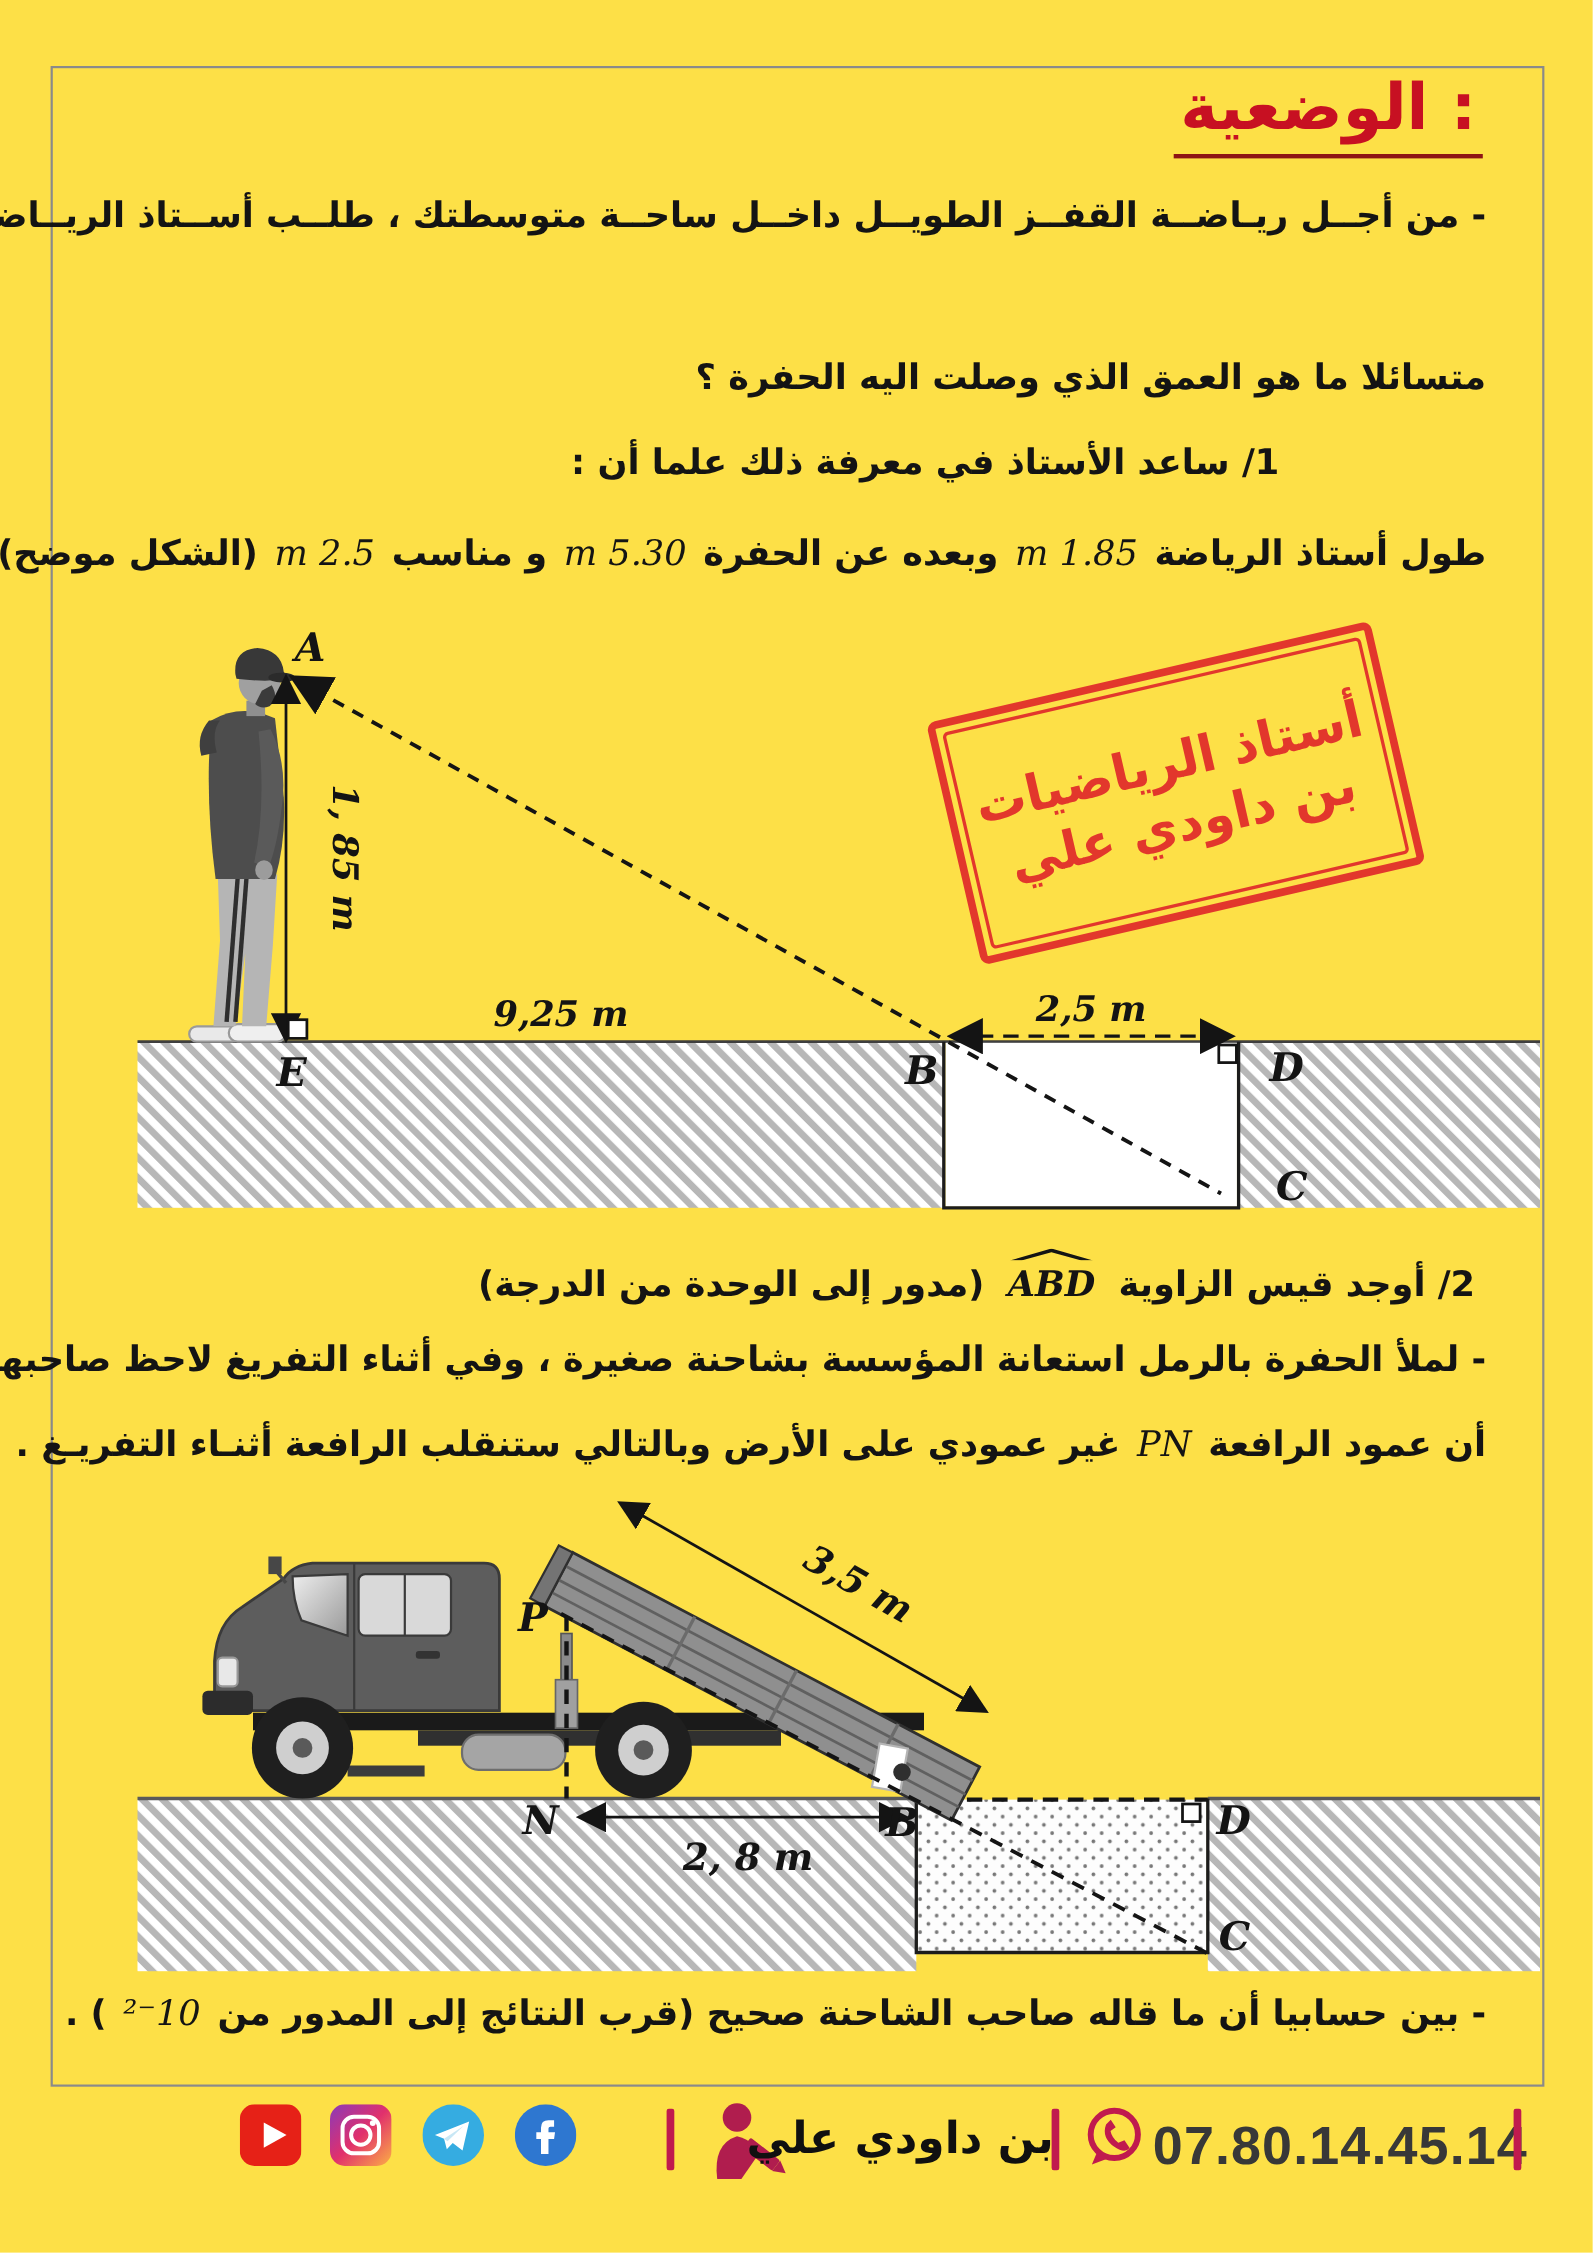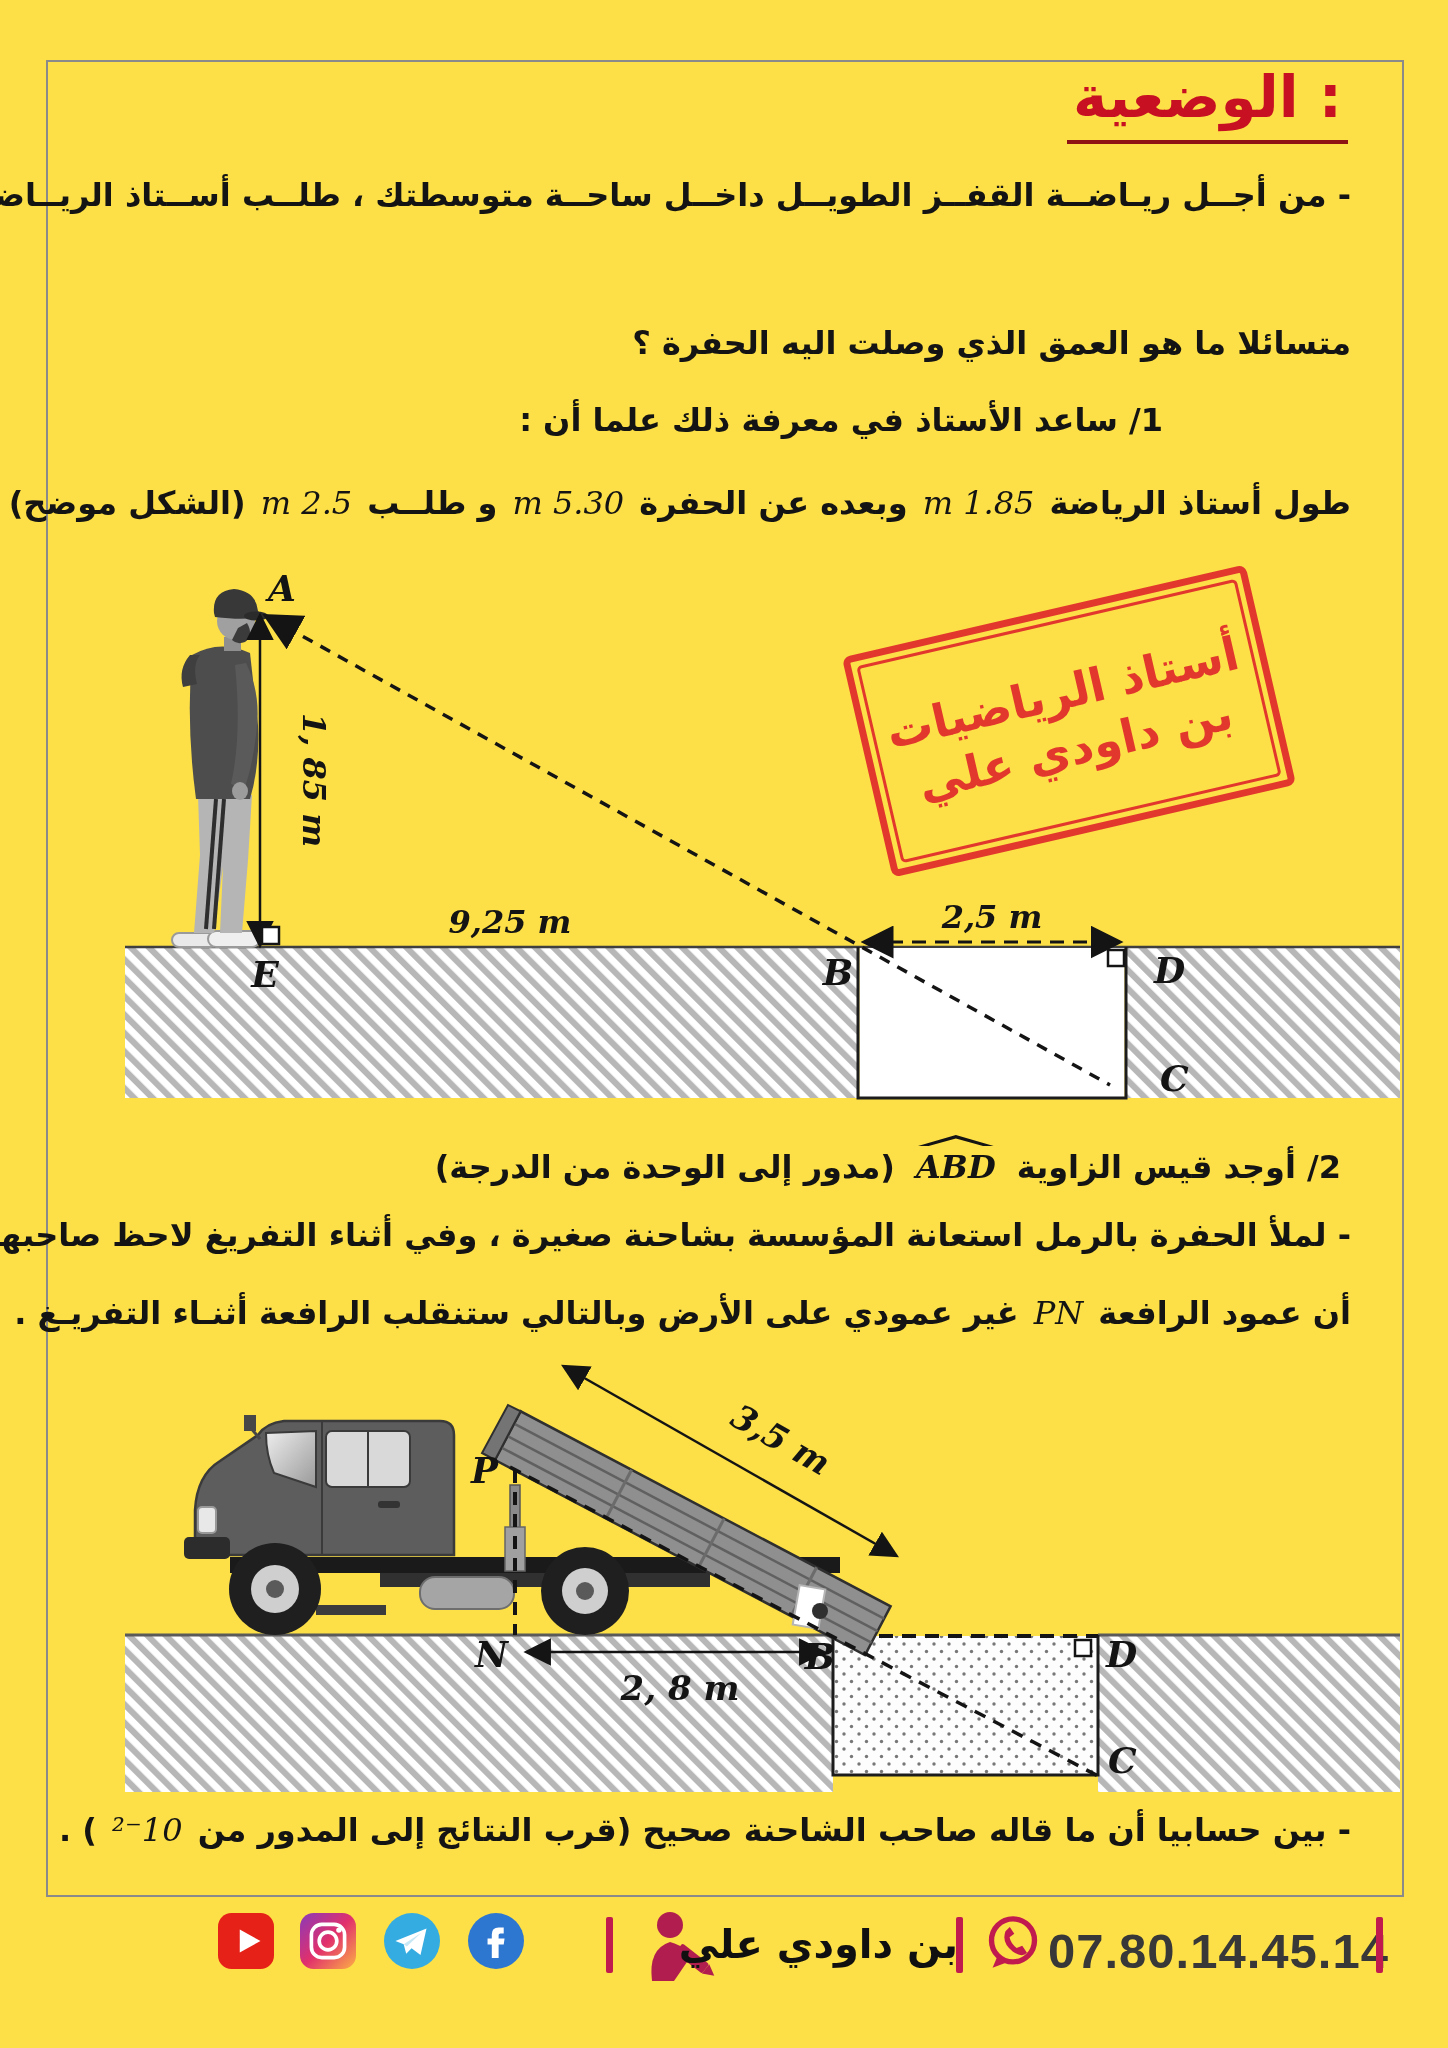--- a/index.html
+++ b/index.html
@@ -43,21 +43,21 @@
   <div class="bline" style="top:175px" dir="rtl">- من أجــل ريـاضــة القفــز الطويــل داخــل ساحــة متوسطتك ، طلــب أســتاذ الريــاضــة</div>
   <div class="bline" style="top:323px" dir="rtl">متسائلا ما هو العمق الذي وصلت اليه الحفرة ؟</div>
 
   <div class="bline" style="top:400px;right:285px" dir="rtl">1/ ساعد الأستاذ في  معرفة ذلك علما أن :</div>
 
   <div class="bline" style="top:483px" dir="rtl">
     <span>طول أستاذ الرياضة</span>
     <span class="num">1.85 m</span>
     <span>وبعده عن الحفرة</span>
     <span class="num">5.30 m</span>
-    <span>و طلــب</span>
+    <span>و مناسب</span>
     <span class="num">2.5 m</span>
     <span>(الشكل موضح)</span>
   </div>
 
   <svg class="fig" style="left:120px;top:555px" width="1282" height="560" viewBox="0 0 1282 560">
     <defs>
       <pattern id="hatch1" width="13" height="13" patternUnits="userSpaceOnUse" patternTransform="rotate(-45)">
         <rect width="13" height="13" fill="#ffffff"></rect>
         <rect width="6.2" height="13" fill="#b7b7b7"></rect>
       </pattern>

